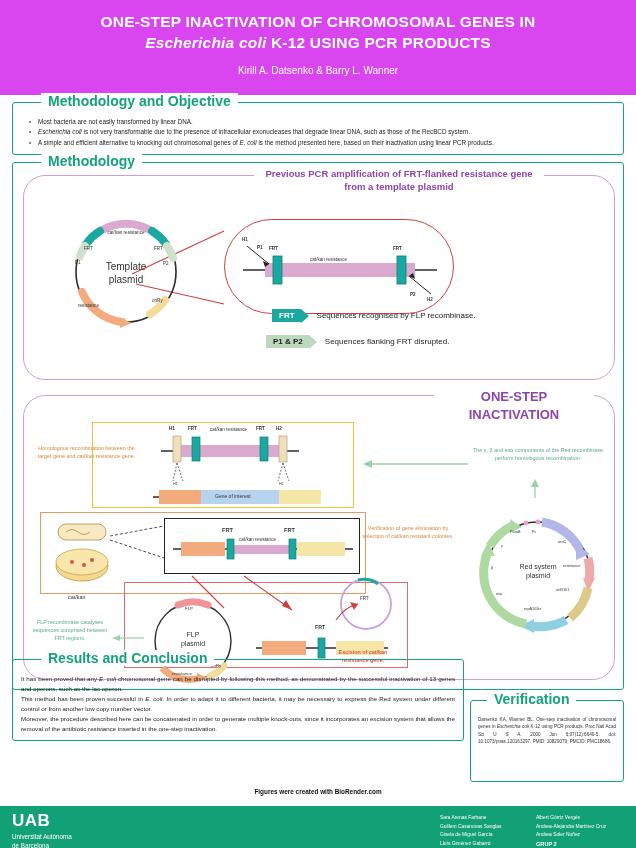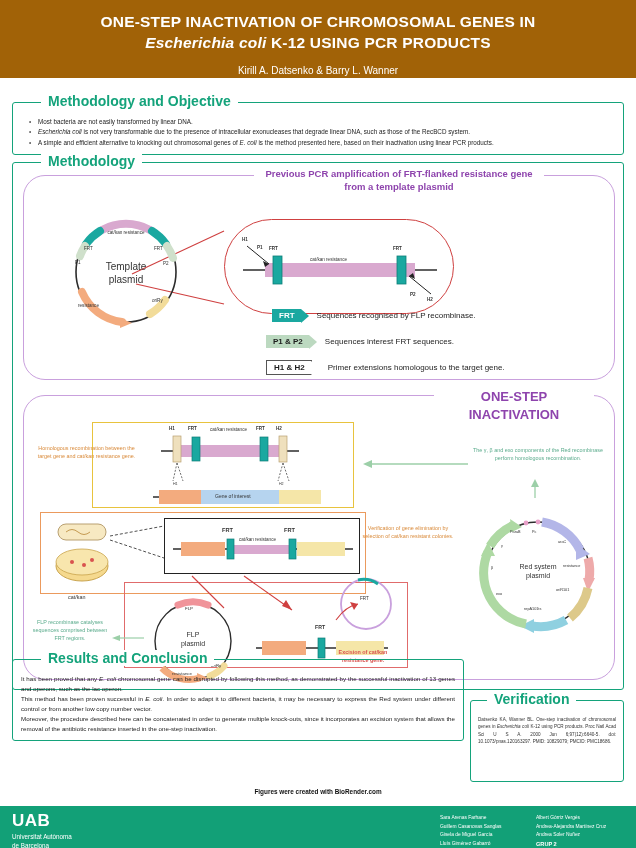--- a/index.html
+++ b/index.html
@@ -6,22 +6,22 @@
   body {
     width: 636px; height: 848px;
     font-family: "Liberation Sans", sans-serif;
     background: #ffffff;
     overflow: hidden;
     position: relative;
   }
 
   
   .header {
-    background: #a16207;
-    height: 78px;
+    background: #d946ef;
+    height: 95px;
     text-align: center;
     padding-top: 12px;
     color: #fff;
   }
   .header h1 {
     font-size: 15.5px; font-weight: bold; letter-spacing: .2px;
     line-height: 1.35;
   }
   .header h1 .ital { font-style: italic; }
   .header .authors { font-size: 10px; margin-top: 11px; font-weight: normal; }
@@ -199,25 +199,21 @@
         <span>plasmid</span>
       </div>
     </div>
 
     <div class="legend-row" style="left:248px;top:133px;">
       <span class="badge badge-frt">FRT</span>
       <span class="legend-text">Sequences recognised by FLP recombinase.</span>
     </div>
     <div class="legend-row" style="left:242px;top:159px;">
       <span class="badge badge-p">P1 &amp; P2</span>
-      <span class="legend-text">Sequences interest FRT sequences.</span>
-    </div>
-    <div class="legend-row" style="left:242px;top:184px;">
-      <span class="badge badge-h">H1 &amp; H2</span>
-      <span class="legend-text">Primer extensions homologous to the target gene.</span>
+      <span class="legend-text">Sequences flanking FRT disrupted.</span>
     </div>
   </div>
 
   <div class="panel-purple" id="osi">
     <div class="sub-title" id="osi-title">ONE-STEP INACTIVATION</div>
 
     <div class="box-yellow" style="left:68px;top:26px;width:262px;height:86px;">
       <svg style="position:absolute;left:0;top:0;width:262px;height:86px;">
         <line x1="68" y1="28" x2="206" y2="28" stroke="#2c2c2c" stroke-width="1.3"></line>
         <rect x="82" y="22" width="110" height="12" fill="#d9a9cf"></rect>

